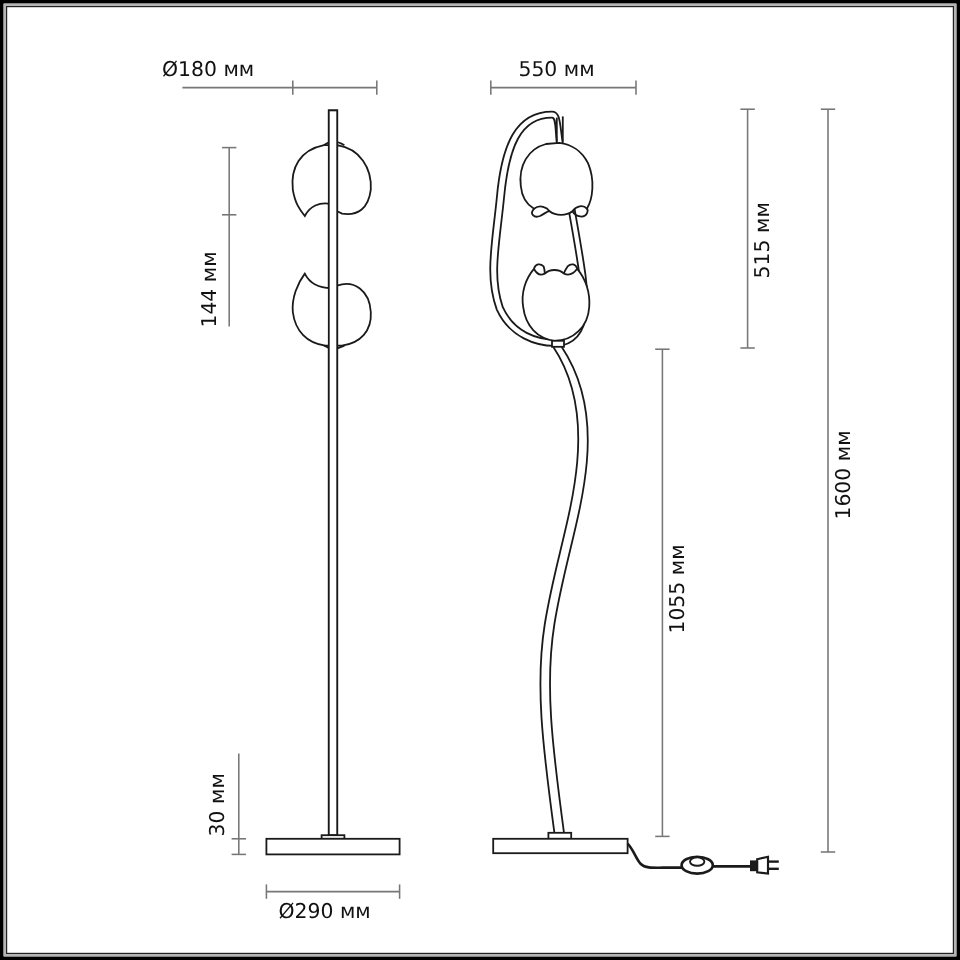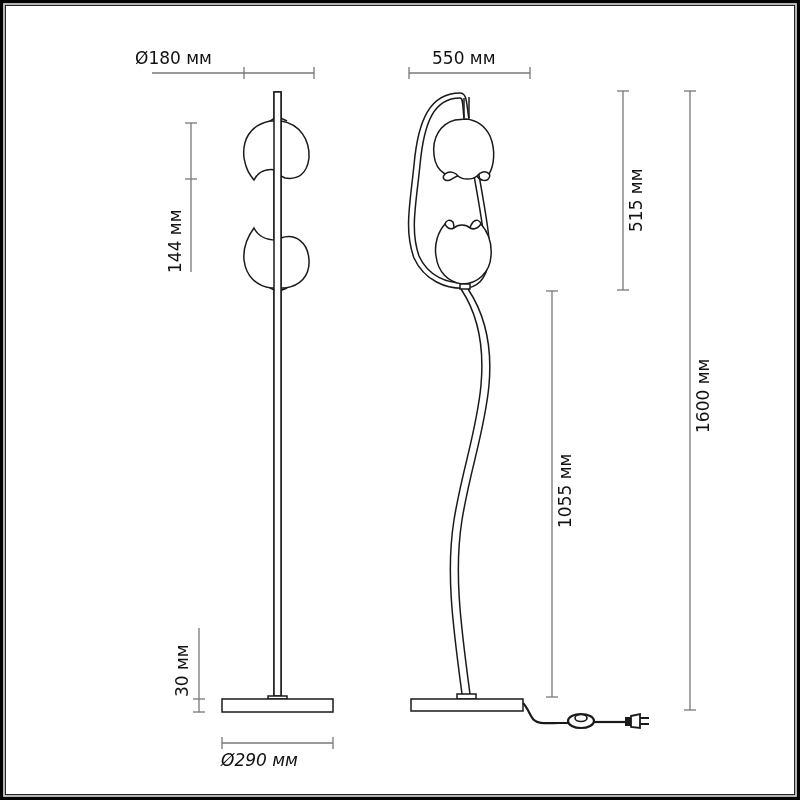--- a/index.html
+++ b/index.html
@@ -131,17 +131,17 @@
       <path d="M631 716 L640 714 L640 728 L631 727 Z" fill="#fff" stroke-width="1.8"></path>
       <line x1="640" y1="718" x2="649" y2="718" stroke-width="2"></line>
       <line x1="640" y1="724" x2="649" y2="724" stroke-width="2"></line>
     </g>
   </g>
 </svg>
 
 <div class="dim-label" style="left:135px; top:50px;">Ø180 мм</div>
 <div class="dim-label vert" style="left:167px; top:273px;">144 мм</div>
 <div class="dim-label vert" style="left:174px; top:697px;">30 мм</div>
-<div class="dim-label" style="left:221px; top:752px;font-style:italic;">Ø290 мм</div>
+<div class="dim-label" style="left:232px; top:752px;">Ø290 мм</div>
 <div class="dim-label" style="left:432px; top:50px;">550 мм</div>
 <div class="dim-label vert" style="left:628px; top:232px;">515 мм</div>
 <div class="dim-label vert" style="left:557px; top:528px;">1055 мм</div>
 <div class="dim-label vert" style="left:695px; top:433px;">1600 мм</div>
 
 </body></html>

